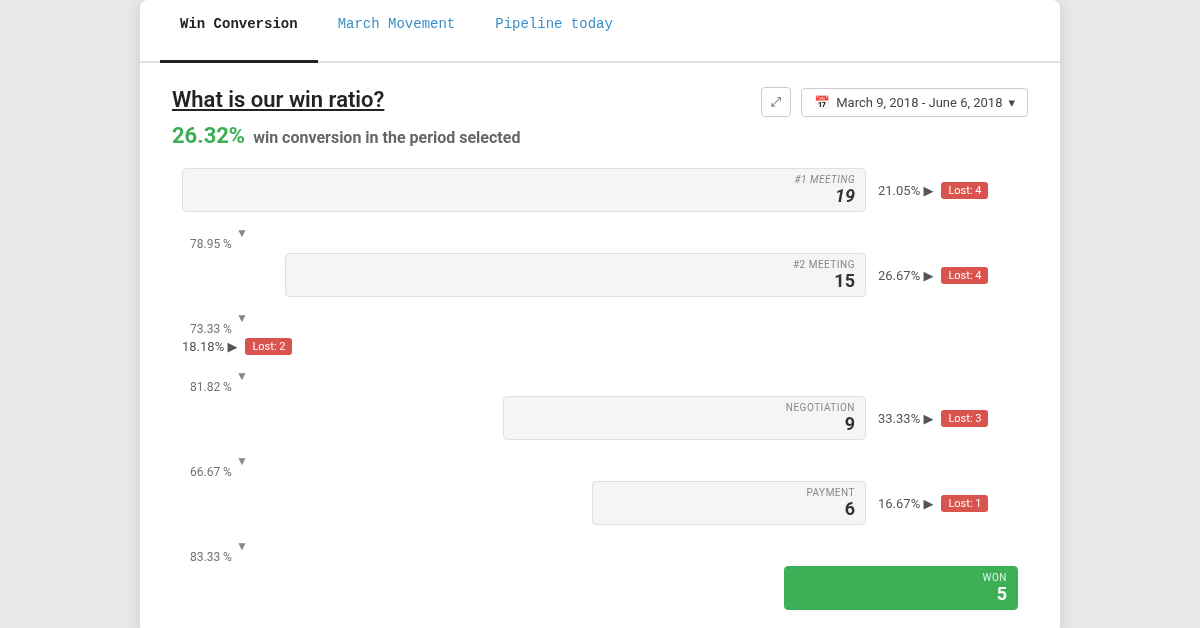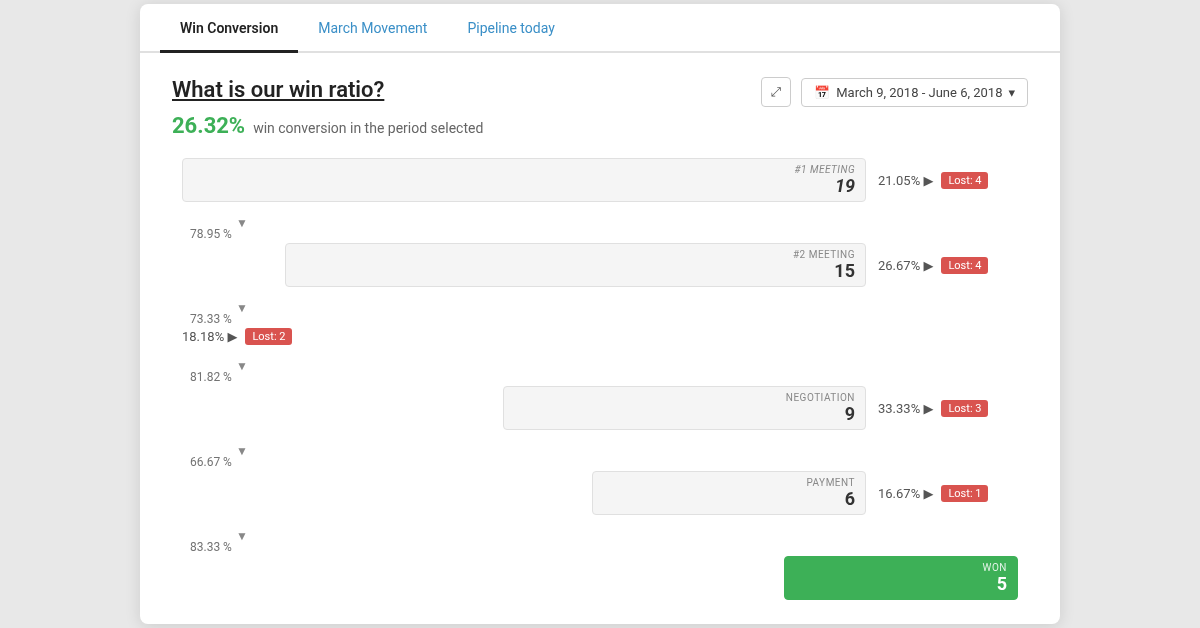--- a/index.html
+++ b/index.html
@@ -18,26 +18,27 @@
       width: 920px;
       min-height: 560px;
       overflow: hidden;
     }
     .tabs {
       display: flex;
       border-bottom: 2px solid #e0e0e0;
       padding: 0 20px;
     }
     .tab {
-      padding: 16px 20px 14px;
+      padding: 16px 20px 28px;
       font-size: 14px;
       cursor: pointer;
       color: #555;
       border-bottom: 3px solid transparent;
       margin-bottom: -2px;
+      font-family: Liberation Mono, monospace;
     }
     .tab.active {
       color: #222;
       font-weight: 600;
       border-bottom: 3px solid #222;
     }
     .tab.blue {
       color: #3a8fc7;
     }
     .content {
@@ -86,22 +87,23 @@
       align-items: baseline;
       gap: 8px;
       margin-bottom: 20px;
     }
     .win-pct {
       font-size: 22px;
       font-weight: 700;
       color: #3db057;
     }
     .win-desc {
-      font-size: 14px;
+      font-size: 16px;
       color: #666;
+      font-weight: bold;
     }
     .funnel-container {
       display: flex;
       flex-direction: column;
       gap: 0;
       padding: 0 10px;
     }
     .funnel-row {
       display: flex;
       align-items: center;

